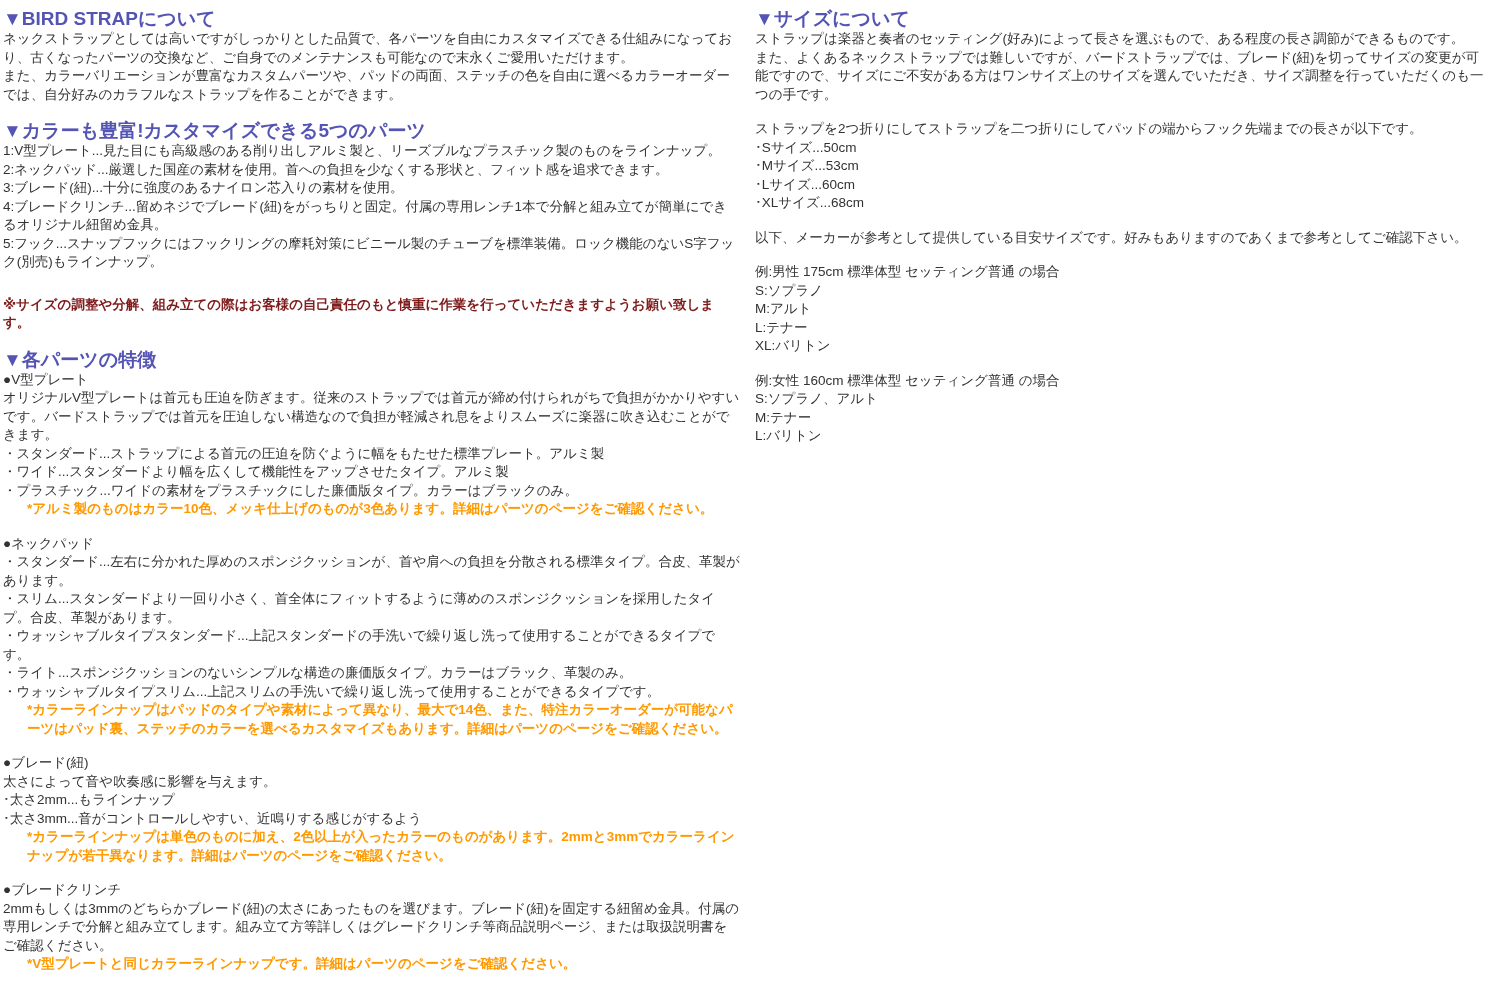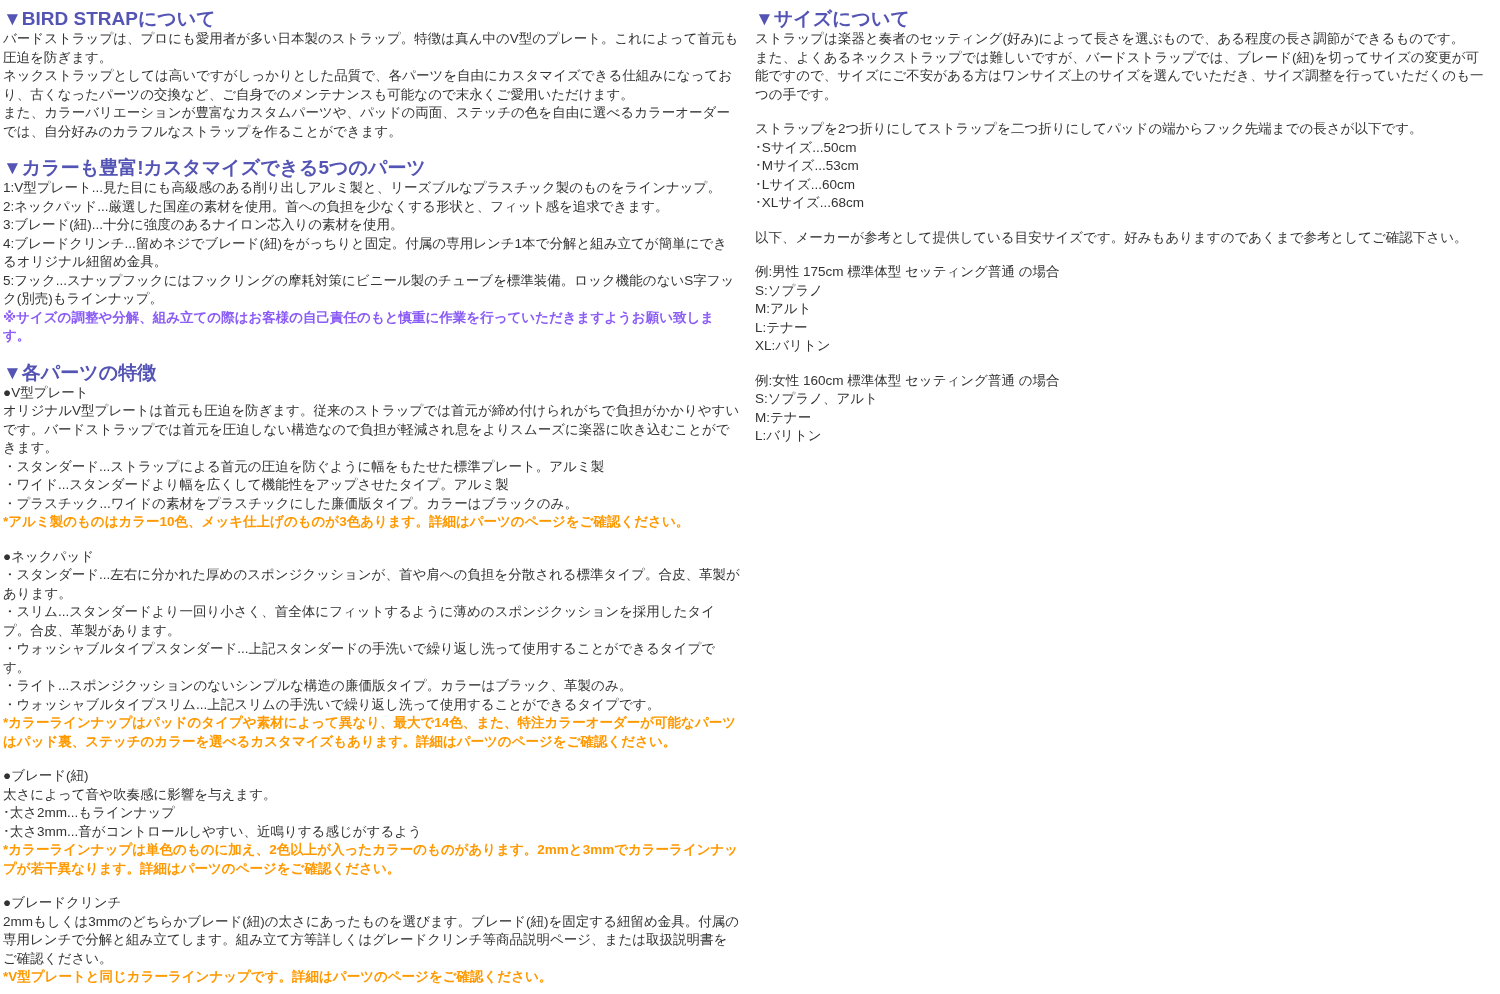--- a/index.html
+++ b/index.html
@@ -29,36 +29,37 @@
     margin: 0;
     word-break: break-all;
   }
   .block.heading {
     color: #5454b4;
     font-size: 19px;
     line-height: 22px;
     font-weight: bold;
   }
   .block.red {
-    color: #8b5cf6;
+    color: #7f1d1d;
     font-weight: bold;
+    margin-top: 24px;
   }
   .block.orange {
     color: #ff9900;
     font-weight: bold;
+    margin-left: 24px;
   }
   .block.gap { height: 16px; }
 </style>
 </head>
 <body>
 
 <div class="wrap">
   <div class="col col-left" id="col-left">
       <div class="block heading">▼BIRD STRAPについて</div>
-      <div class="block normal">バードストラップは、プロにも愛用者が多い日本製のストラップ。特徴は真ん中のV型のプレート。これによって首元も圧迫を防ぎます。</div>
       <div class="block normal">ネックストラップとしては高いですがしっかりとした品質で、各パーツを自由にカスタマイズできる仕組みになっており、古くなったパーツの交換など、ご自身でのメンテナンスも可能なので末永くご愛用いただけます。</div>
       <div class="block normal">また、カラーバリエーションが豊富なカスタムパーツや、パッドの両面、ステッチの色を自由に選べるカラーオーダーでは、自分好みのカラフルなストラップを作ることができます。</div>
       <div class="block gap"></div>
       <div class="block heading">▼カラーも豊富!カスタマイズできる5つのパーツ</div>
       <div class="block normal">1:V型プレート...見た目にも高級感のある削り出しアルミ製と、リーズブルなプラスチック製のものをラインナップ。</div>
       <div class="block normal">2:ネックパッド...厳選した国産の素材を使用。首への負担を少なくする形状と、フィット感を追求できます。</div>
       <div class="block normal">3:ブレード(紐)...十分に強度のあるナイロン芯入りの素材を使用。</div>
       <div class="block normal">4:ブレードクリンチ...留めネジでブレード(紐)をがっちりと固定。付属の専用レンチ1本で分解と組み立てが簡単にできるオリジナル紐留め金具。</div>
       <div class="block normal">5:フック...スナップフックにはフックリングの摩耗対策にビニール製のチューブを標準装備。ロック機能のないS字フック(別売)もラインナップ。</div>
       <div class="block red">※サイズの調整や分解、組み立ての際はお客様の自己責任のもと慎重に作業を行っていただきますようお願い致します。</div>

